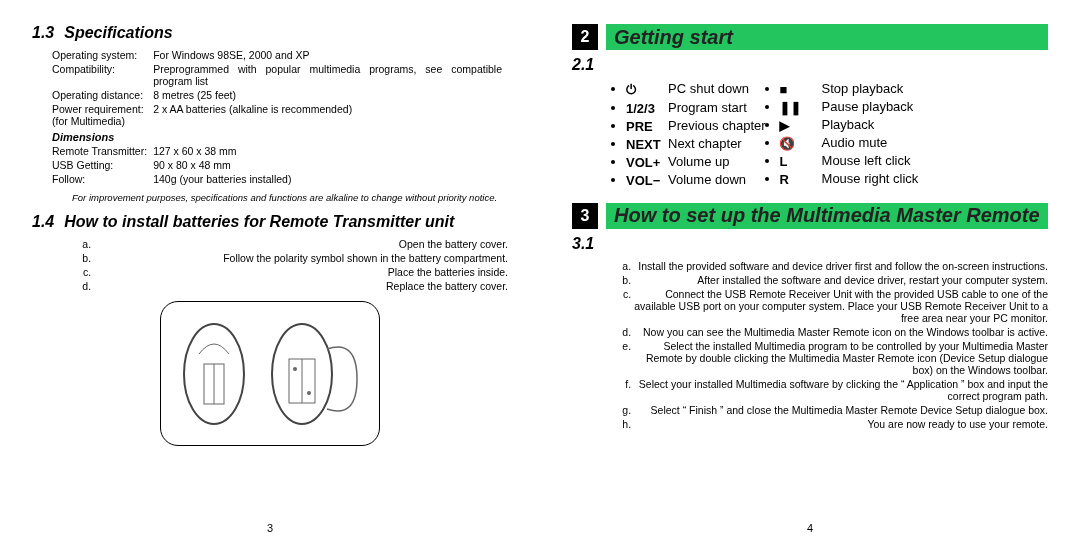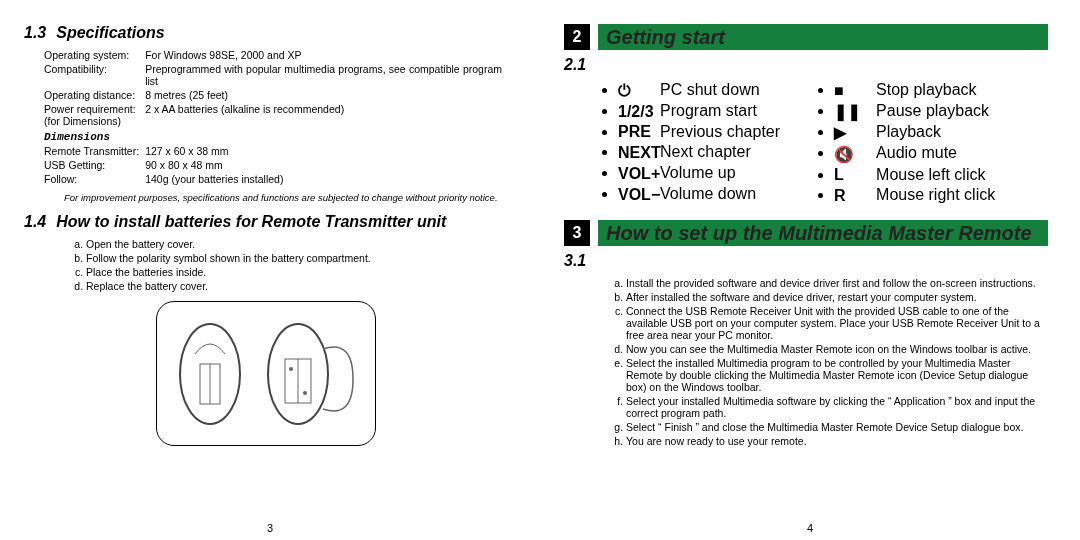--- a/index.html
+++ b/index.html
@@ -8,21 +8,21 @@
     height: 540px;
     font-family: Arial, Helvetica, sans-serif;
     font-size: 11px;
     color: #000;
     display: flex;
     background: #fff;
   }
   .page {
     width: 540px;
     height: 540px;
-    padding: 24px 32px 10px 24px;
+    padding: 24px 32px 10px 32px;
     position: relative;
   }
   .page-num {
     position: absolute;
     bottom: 6px;
     left: 50%;
     transform: translateX(-50%);
     font-size: 11px;
   }
   h2.sec {
@@ -51,71 +51,70 @@
     font-style: normal;
     font-weight: 700;
     width: 26px;
     height: 26px;
     display: inline-flex;
     align-items: center;
     justify-content: center;
     font-size: 16px;
   }
   .band-rest {
-    background: #15803d;
+    background: #22c55e;
     flex: 1;
     height: 26px;
     display: inline-flex;
     align-items: center;
     padding-left: 8px;
     color: #222;
   }
   table.spec {
     border-collapse: collapse;
     margin-left: 20px;
     font-size: 10.5px;
   }
   table.spec td { vertical-align: top; padding: 1px 6px 1px 0; }
   table.spec td.l { white-space: nowrap; }
   .dims-h {
     font-weight: 700;
     font-style: italic;
     font-size: 11px;
     margin-top: 2px;
     display: block;
-    font-family: Liberation Mono, monospace;
   }
   .footnote {
     font-style: italic;
     font-size: 9.5px;
     margin: 6px 0 10px 40px;
   }
   ol.alpha {
     list-style: lower-alpha;
     margin-left: 62px;
     font-size: 10.5px;
+    text-align: right;
   }
   ol.alpha li { padding: 1px 0; }
   .fig {
     margin: 8px auto 0 auto;
     width: 220px;
     height: 145px;
     border: 1.5px solid #000;
     border-radius: 18px;
     display: flex;
     align-items: center;
     justify-content: center;
     gap: 18px;
   }
   
   .keylist {
     display: flex;
-    gap: 40px;
     margin-left: 40px;
-    font-size: 16px;
+    font-size: 13px;
   }
   .keylist ul { list-style: disc; margin-left: 14px; }
   .keylist li { padding: 1px 0; }
   .keylist .sym {
     display: inline-block;
     width: 42px;
     font-weight: 700;
     vertical-align: middle;
   }
   .keylist .desc { display: inline-block; }
@@ -140,21 +139,21 @@
     <tr>
           <td class="l">Compatibility:</td>
         <td style="text-align:justify">Preprogrammed with popular multimedia programs, see compatible program list</td>
         </tr>
     <tr>
           <td class="l">Operating distance:</td>
         <td>8 metres (25 feet)</td>
         </tr>
     <tr>
           <td class="l" style="white-space:pre-line">Power requirement:
-(for Dimensions)</td>
+(for Multimedia)</td>
         <td>2 x AA batteries (alkaline is recommended)</td>
         </tr>
     <tr>
           <td colspan="2">
             <span class="dims-h">Dimensions</span>
           </td>
         </tr>
     <tr>
           <td class="l">Remote Transmitter:</td>
         <td>127 x 60 x 38 mm</td>
@@ -163,21 +162,21 @@
           <td class="l">USB Getting:</td>
         <td>90 x 80 x 48 mm</td>
         </tr>
     <tr>
           <td class="l">Follow:</td>
         <td>140g (your batteries installed)</td>
         </tr>
   </tbody>
     </table>
 
-  <p class="footnote">For improvement purposes, specifications and functions are subjected to change without priority notice.</p>
+  <p class="footnote">For improvement purposes, specifications and functions are alkaline to change without priority notice.</p>
 
   <h2 class="sec">
     <span class="num">1.4</span>
     <span>How to install batteries for Remote Transmitter unit</span>
   </h2>
 
   <ol class="alpha">
     <li>Open the battery cover.</li>
     <li>Follow the polarity symbol shown in the battery compartment.</li>
     <li>Place the batteries inside.</li>

